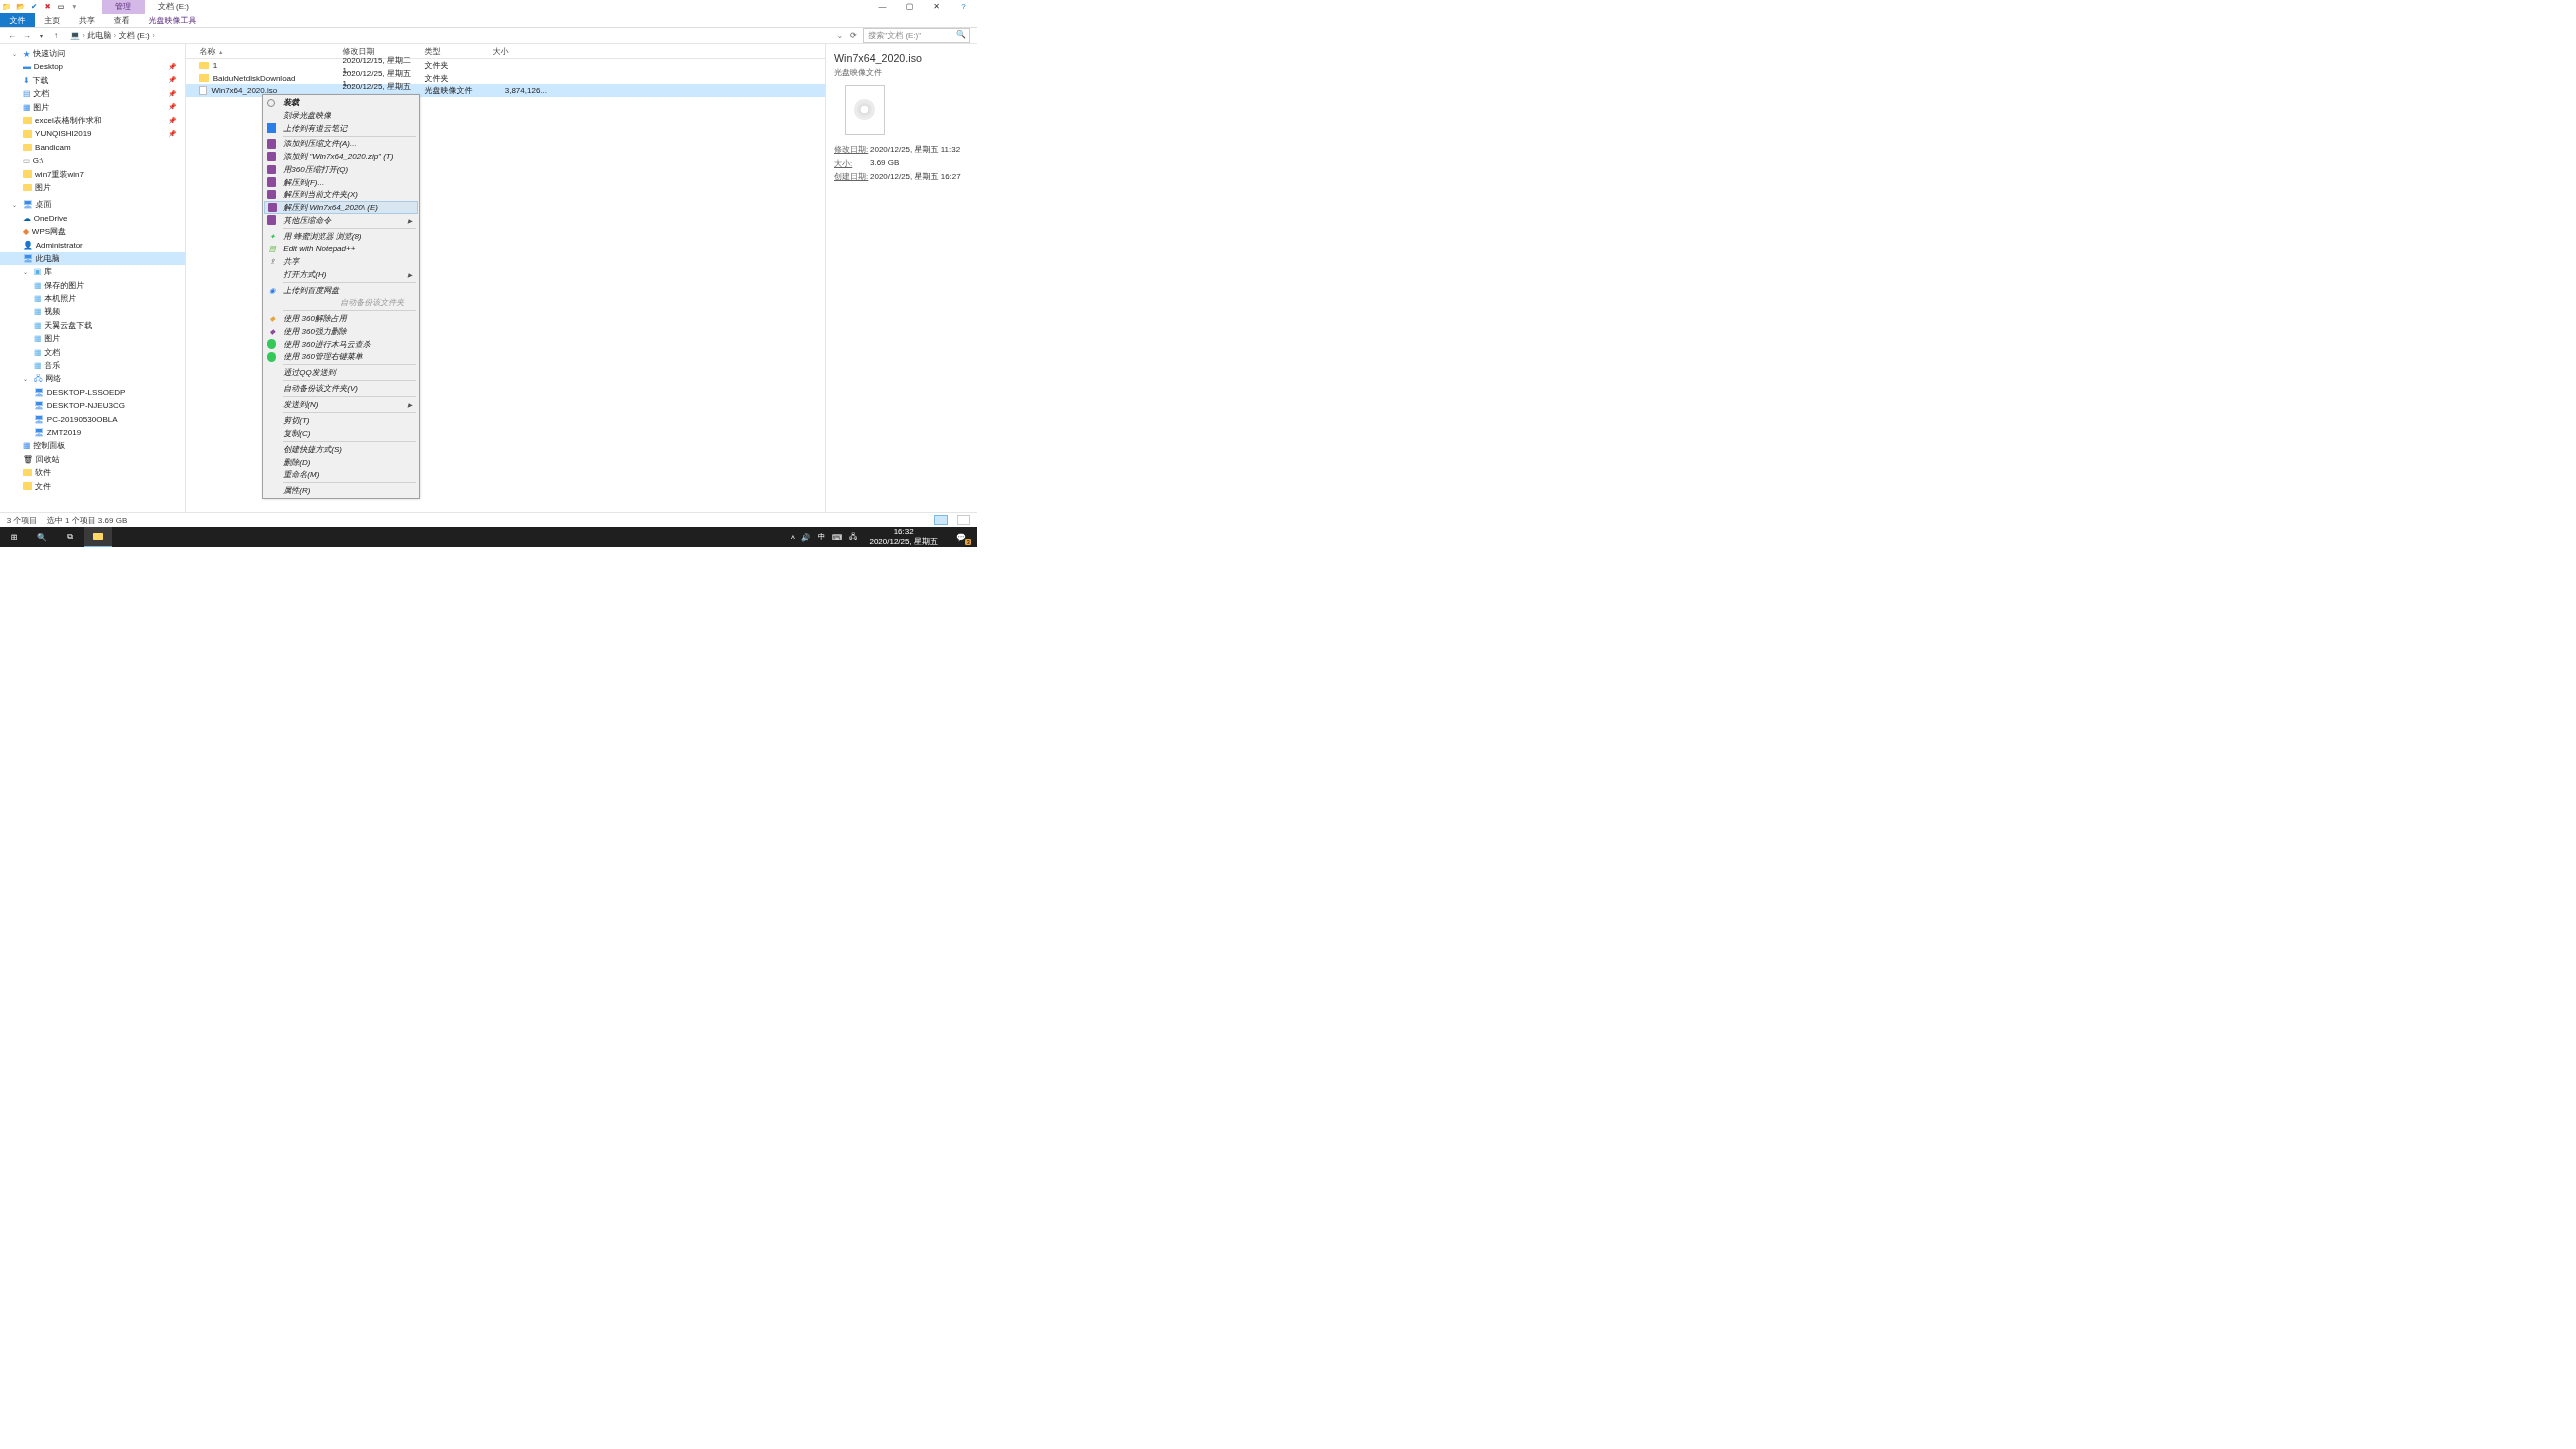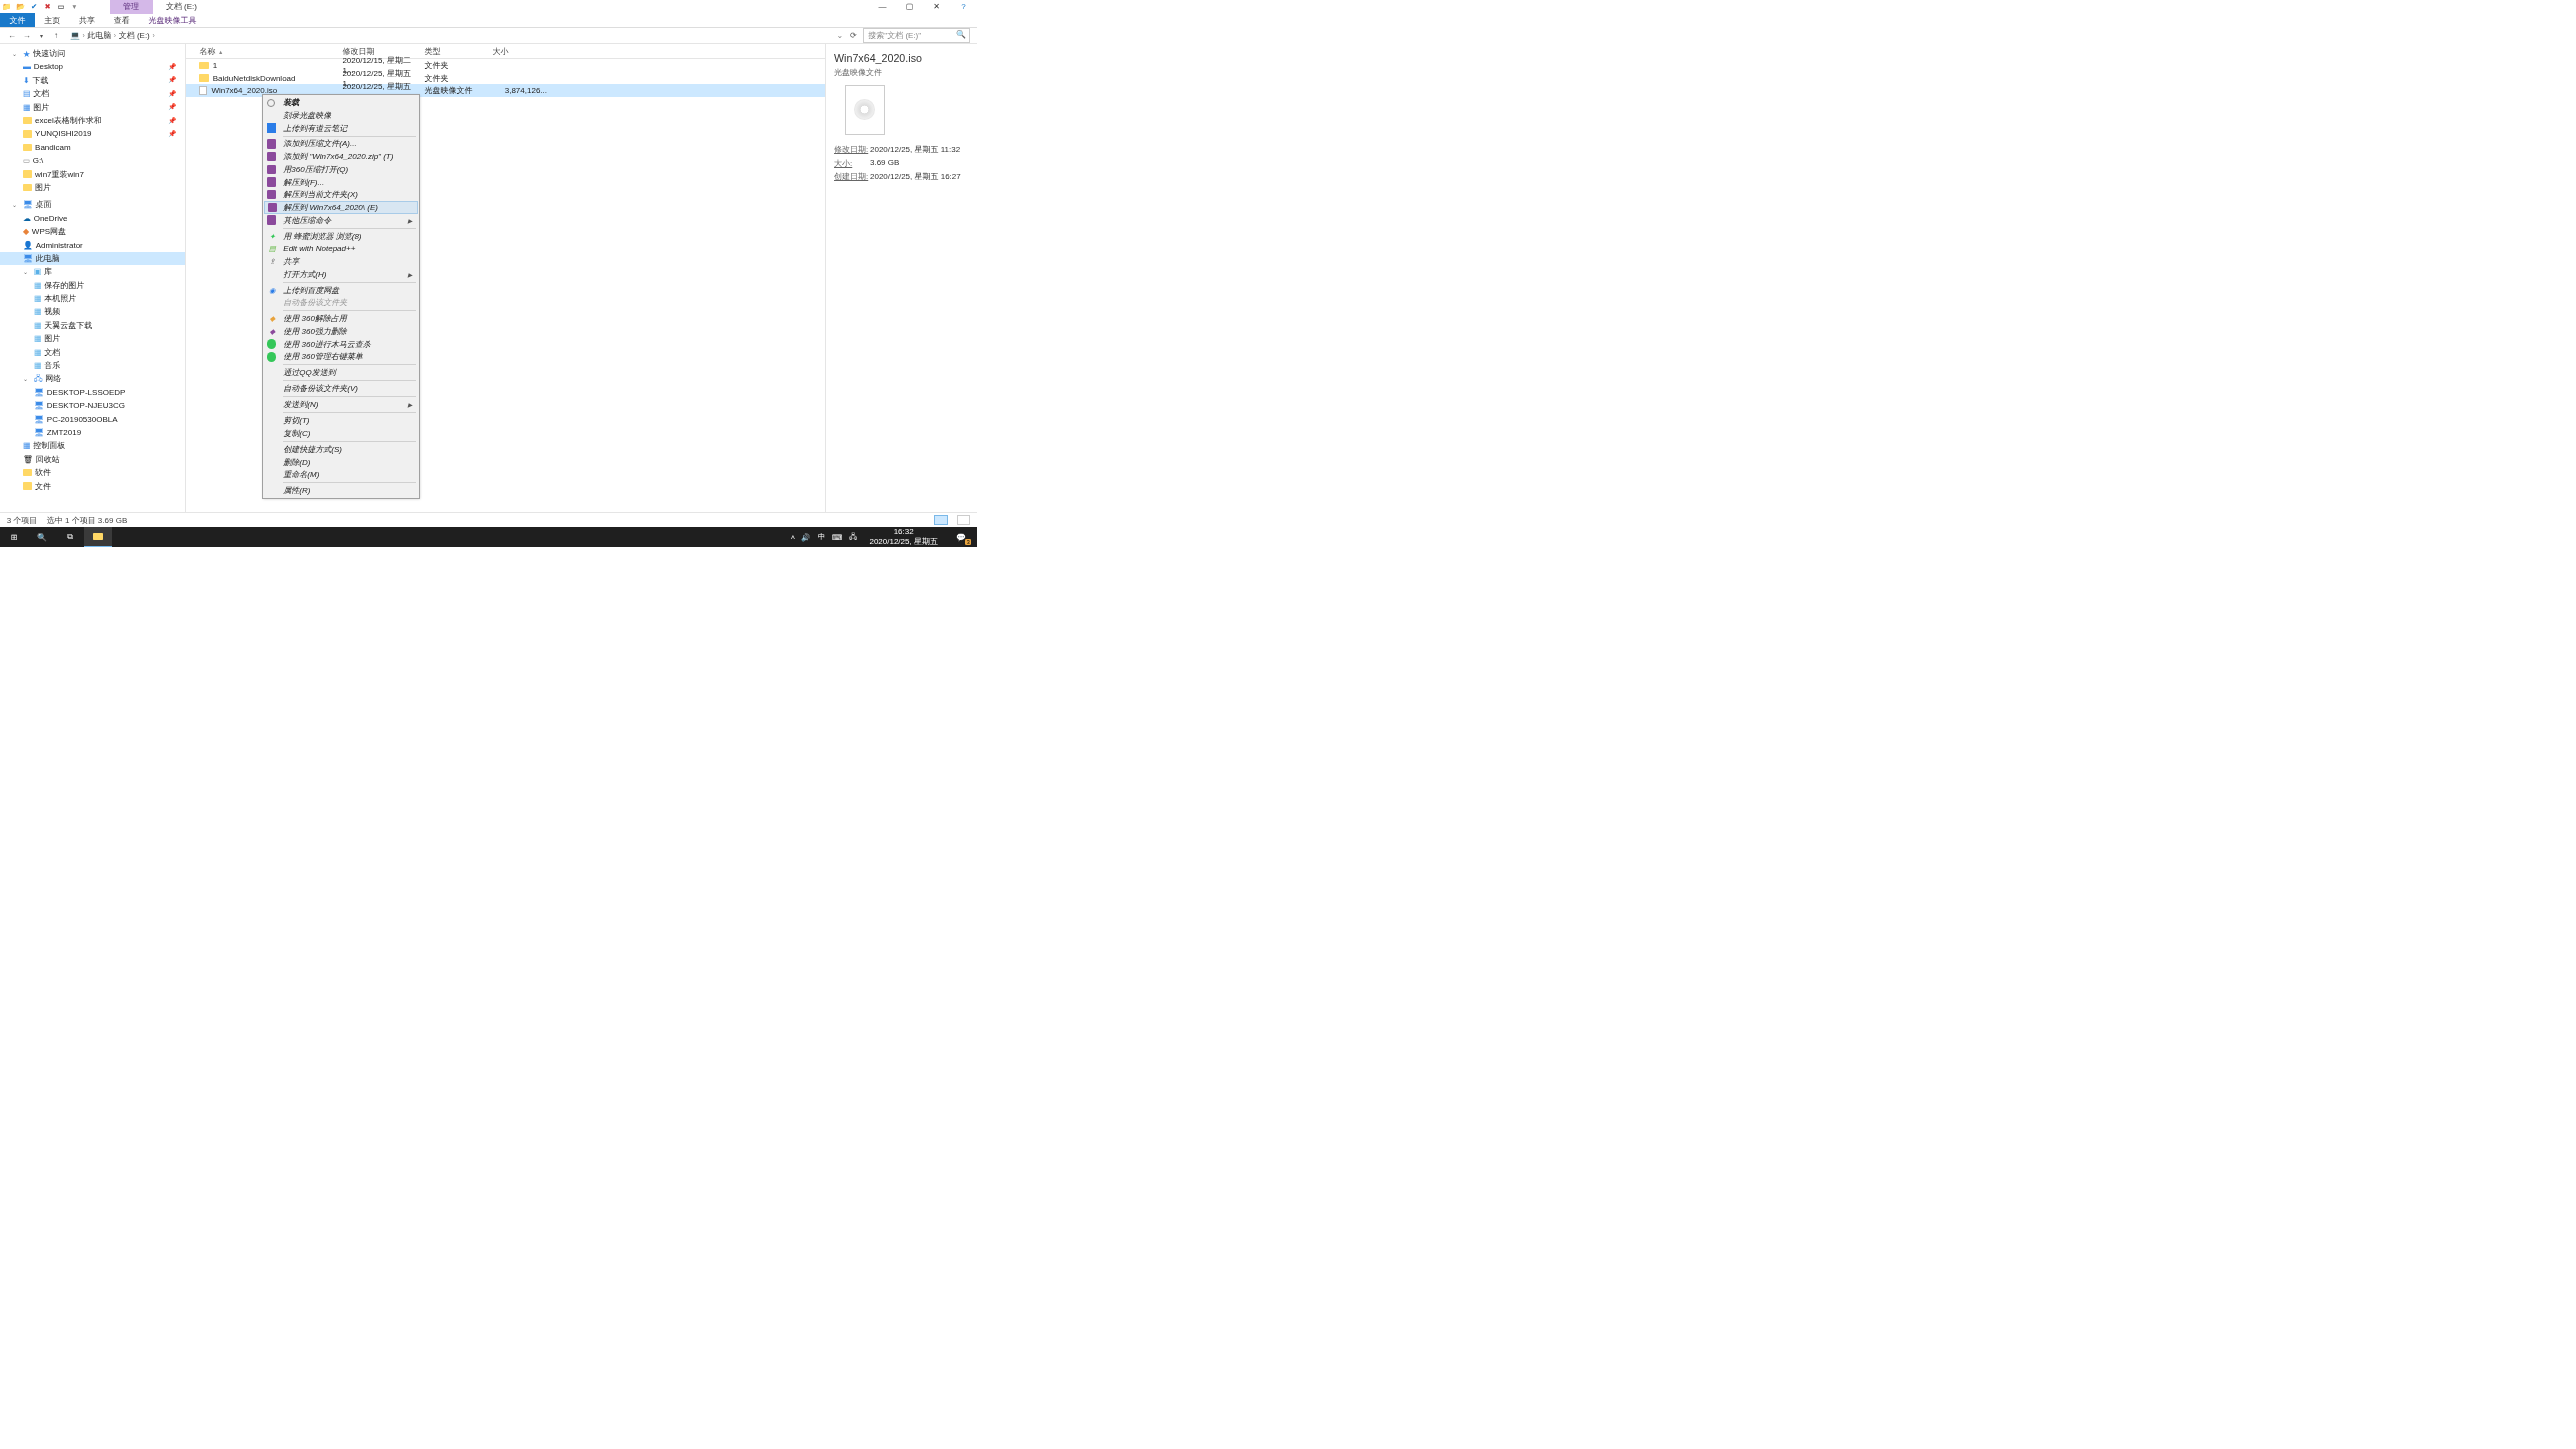--- a/index.html
+++ b/index.html
@@ -2,21 +2,21 @@
 <html><head>
 <meta charset="utf-8">
 <style>
 * { margin: 0; padding: 0; box-sizing: border-box; font-family: "Microsoft YaHei", "Segoe UI", sans-serif; font-size: 8px; }
 body { background: #fff; width: 977px; height: 547px; overflow: hidden; position: relative; }
 
 
 .titlebar { height: 13.4px; background: #fff; display: flex; align-items: center; border-bottom: 0; }
 .qat { display: flex; align-items: center; gap: 4px; padding: 0 2.7px; }
 .qat-icon { width: 9.4px; height: 9.4px; display: flex; align-items: center; justify-content: center; font-size: 7.4px; }
-.title-tabs { display: flex; margin-left: 28px; text-align: right; }
+.title-tabs { display: flex; margin-left: 20px; text-align: right; }
 .title-tab { padding: 2px 13.4px; color: #333; }
 .title-tab.accent { background: #d4b8e8; color: #5b2d7b; }
 .title-spacer { flex: 1; }
 .win-controls { display: flex; }
 .win-btn { width: 27px; height: 13.4px; display: flex; align-items: center; justify-content: center; color: #333; }
 
 
 .ribbon { height: 14.8px; background: #fff; display: flex; align-items: stretch; border-bottom: 0.7px solid #ddd; }
 .ribbon-tab { padding: 2px 9.4px; color: #333; display: flex; align-items: center; }
 .ribbon-tab.active { background: #1979ca; color: #fff; }
@@ -63,21 +63,21 @@
 .row .c-name { width: 151px; padding-left: 13.4px; display: flex; align-items: center; gap: 4px; }
 .row .c-date { width: 82px; padding-left: 5.4px; }
 .row .c-type { width: 68px; padding-left: 5.4px; }
 .row .c-size { width: 60px; padding-left: 5.4px; text-align: right; }
 .iso-icon { background: #fff; border: 0.7px solid #bbb; width: 8px; height: 9.4px; position: relative; }
 
 
 .ctxmenu { position: absolute; left: 262px; top: 94px; width: 158px; background: #f0f0f0; border: 0.7px solid #a0a0a0; box-shadow: 1.3px 1.3px 2.7px rgba(0,0,0,0.2); padding: 1.3px; }
 .ctx-item { height: 12.7px; display: flex; align-items: center; padding: 0 13.4px 0 19px; position: relative; color: #222; font-style: italic; }
 .ctx-item.bold { font-weight: bold; }
-.ctx-item.disabled { color: #999; }
+.ctx-item.disabled { color: #999; justify-content: flex-end; }
 .ctx-item.hover { background: #d8e6f2; border: 0.7px solid #a8cbe8; height: 12.7px; padding-left: 18px; }
 .ctx-sep { height: 0.7px; background: #d0d0d0; margin: 1.3px 1.3px 1.3px 19px; }
 .ctx-icon { position: absolute; left: 2.7px; width: 10.7px; height: 10.7px; display: flex; align-items: center; justify-content: center; font-size: 7.4px; }
 .ctx-arrow { position: absolute; right: 5.4px; font-size: 6px; color: #555; }
 
 
 .details { width: 152px; border-left: 0.7px solid #e5e5e5; padding: 8px; color: #333; }
 .details h2 { font-size: 10.7px; font-weight: normal; margin-bottom: 2.7px; }
 .details .subtype { color: #666; margin-bottom: 6.7px; }
 .details .thumb { width: 40px; height: 50px; border: 0.7px solid #ccc; background: #fff; margin: 5.4px 0 9.4px 10.7px; display: flex; align-items: center; justify-content: center; }

